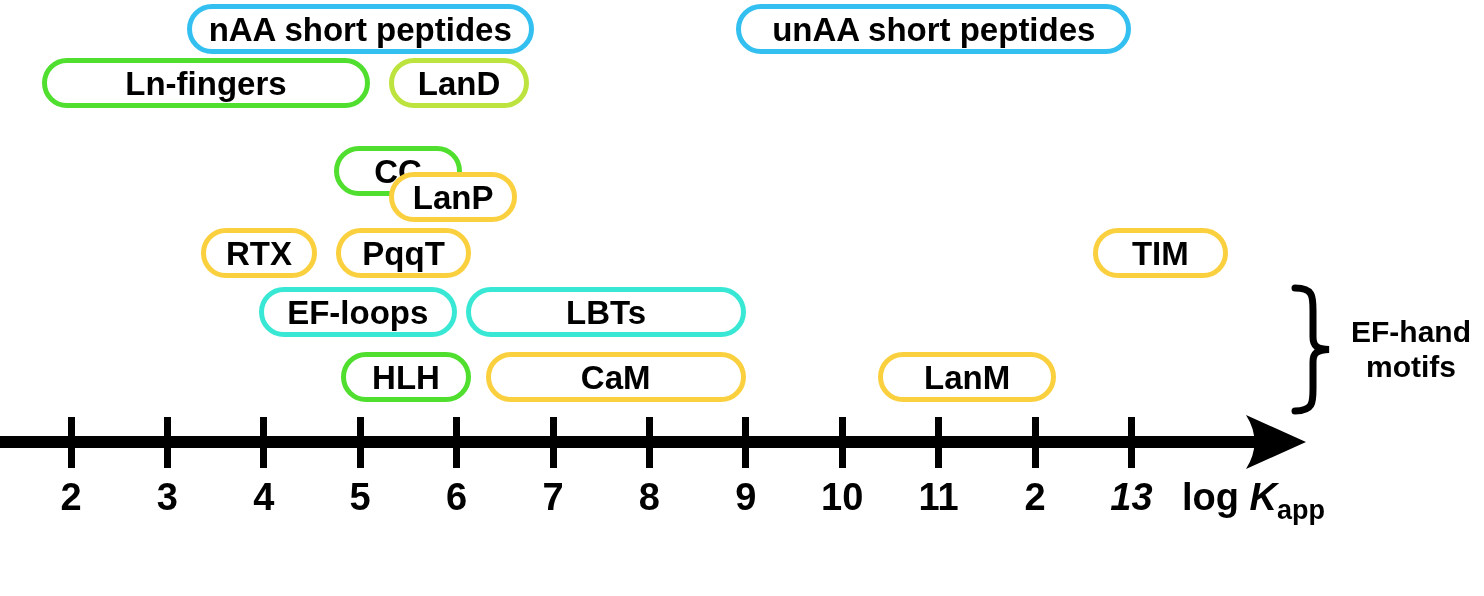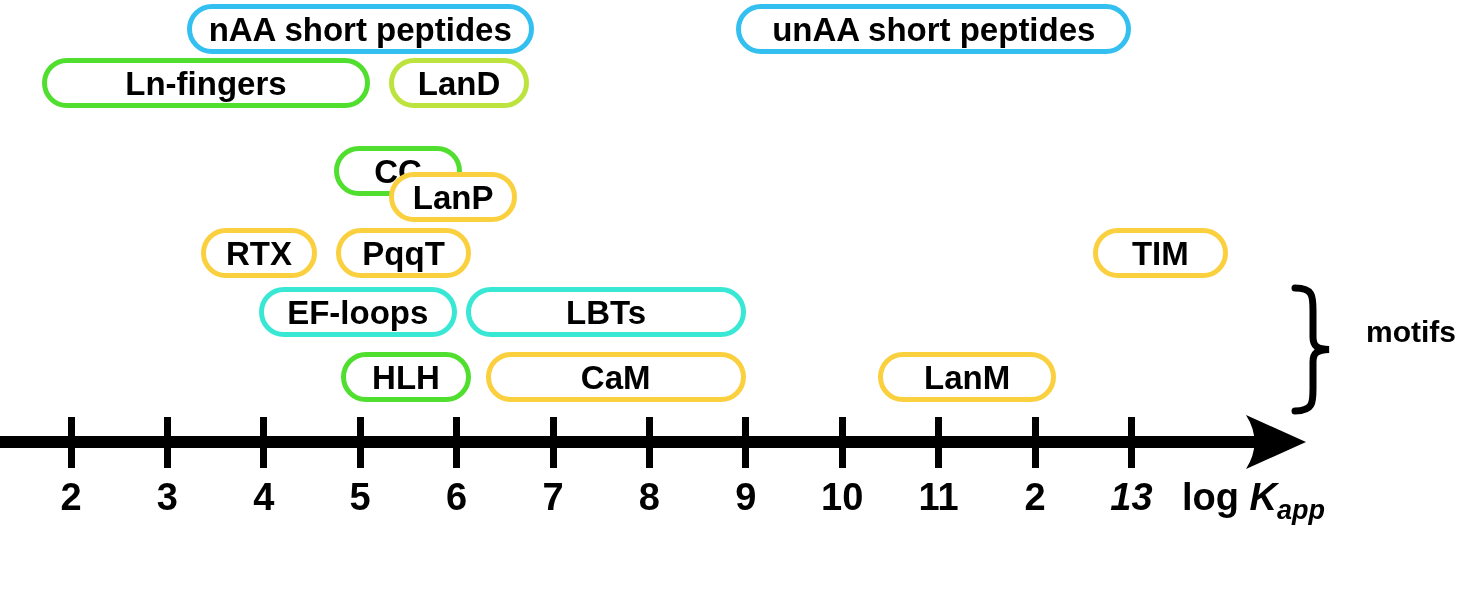--- a/index.html
+++ b/index.html
@@ -21,21 +21,21 @@
   .tick{position:absolute;top:417px;width:7px;height:51px;background:#000;}
   .tick-label{
     position:absolute;top:476px;width:80px;height:42px;line-height:42px;
     text-align:center;font-weight:bold;font-size:38px;color:#000;
   }
   .axis-caption{
     position:absolute;left:1182px;top:476px;height:42px;line-height:42px;
     font-weight:bold;font-size:38px;color:#000;white-space:nowrap;
   }
   .axis-caption .kital{font-style:italic;}
-  .axis-caption sub{font-size:27px;font-style:italic;vertical-align:-9px;line-height:0;}
+  .axis-caption sub{font-size:27px;vertical-align:-9px;line-height:0;}
   .brace{position:absolute;left:1290px;top:283px;width:46px;height:133px;}
   .brace-label{
     position:absolute;left:1338px;top:314px;width:146px;text-align:center;
     font-weight:bold;font-size:30px;line-height:35px;color:#000;
   }
   .size-bar{
     position:absolute;left:5px;top:553px;width:1288px;height:41px;border-radius:21px;
   }
   .size-label{
     position:absolute;top:0;height:41px;line-height:41px;transform:translateX(-50%);
@@ -127,17 +127,18 @@
 
   <div class="axis-caption">
     <span>log </span><span class="kital">K</span><sub>app</sub>
   </div>
 
   <svg class="brace" viewBox="0 0 46 133" width="46" height="133">
     <path d="M5 5 C 24 5, 23 14, 23 30 L23 54 C 23 63, 27 66, 39 66.5 C 27 67, 23 70, 23 79 L23 103 C 23 119, 24 128, 5 128" fill="none" stroke="#000" stroke-width="7" stroke-linecap="round"></path>
   </svg>
 
   <div class="brace-label">
+    <div>EF-hand</div>
     <div>motifs</div>
   </div>
 
 
 </div>
 
 </body></html>

